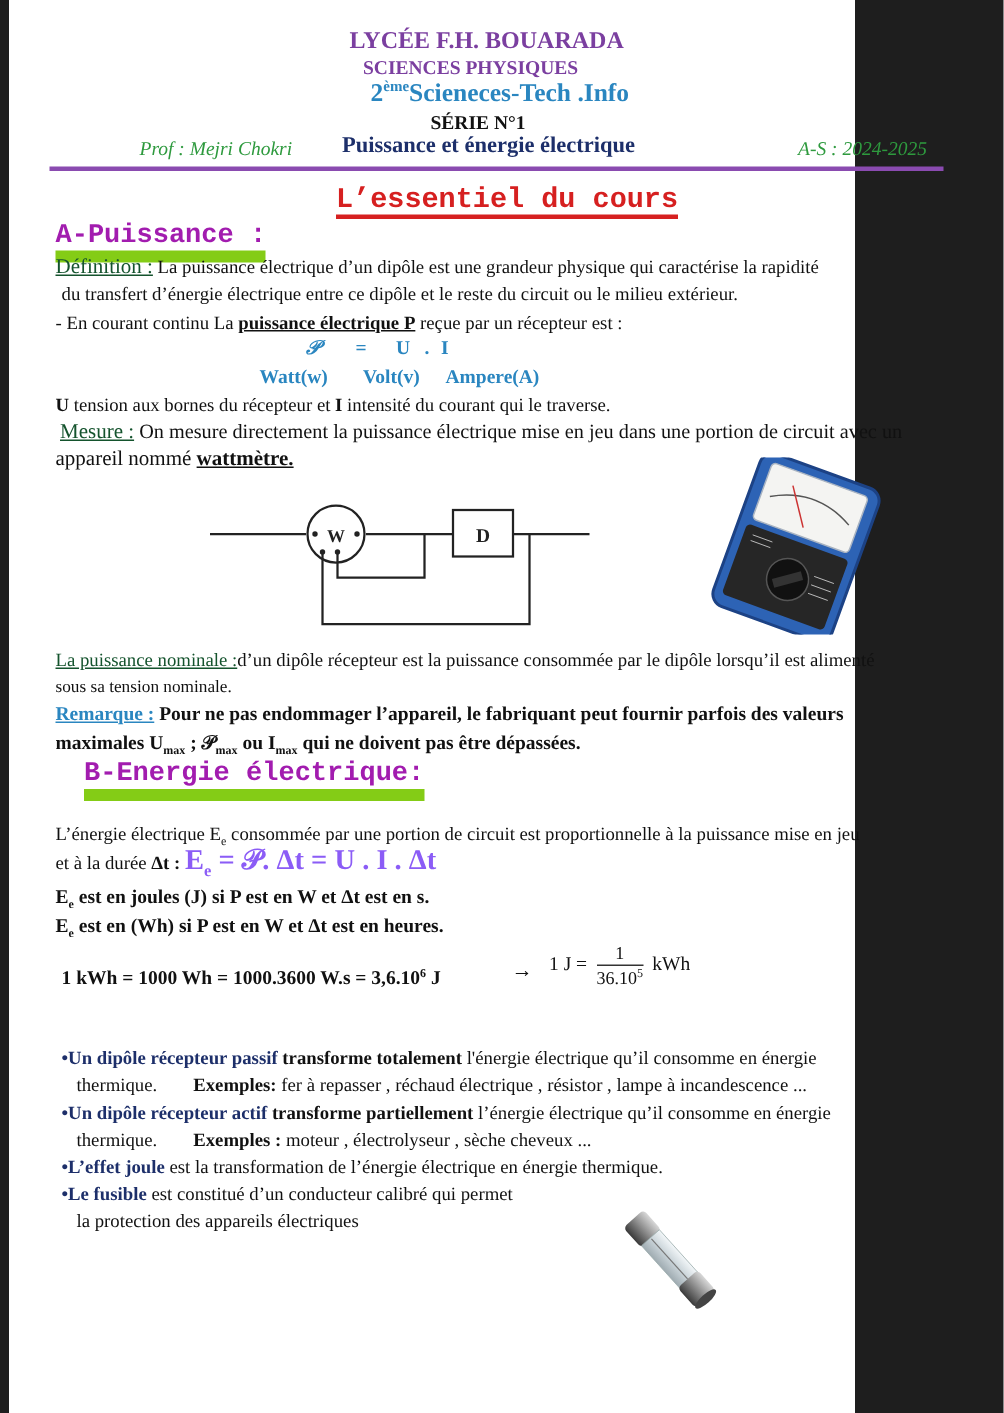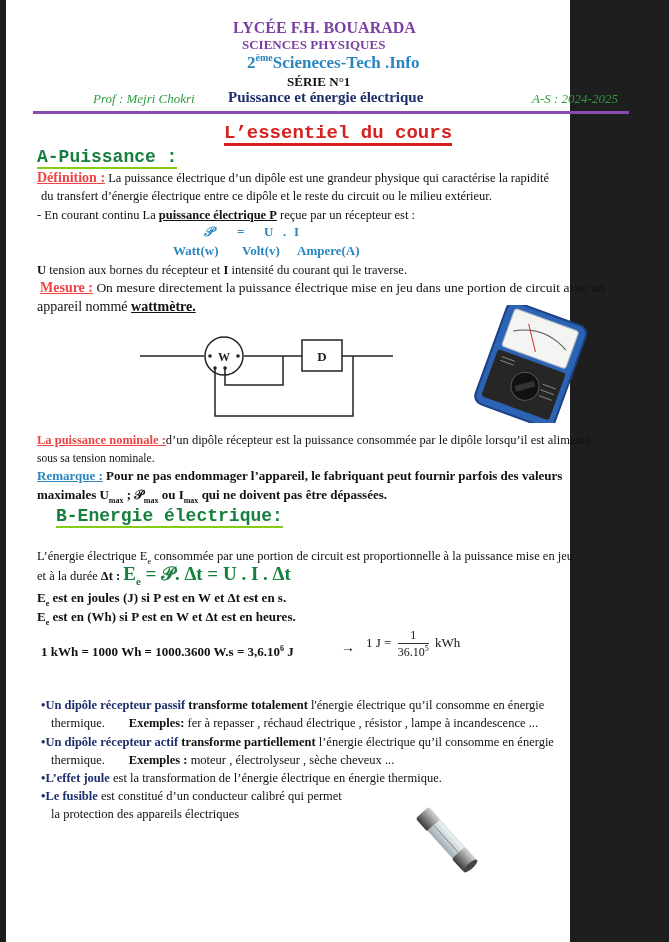--- a/index.html
+++ b/index.html
@@ -22,30 +22,30 @@
   .hdr2 { font-size: 13px; font-weight: bold; }
   .hdr3 { font-size: 17px; font-weight: bold; }
   .hdr4 { font-size: 13px; font-weight: bold; }
   .topic { font-size: 15px; font-weight: bold; color: #1d2f6a; }
   .rule { position: absolute; left: 27px; width: 596px; height: 3px; background: #8a4bb0; top: 111px; }
   .essentiel {
     font-family: "Liberation Mono", monospace; font-weight: bold; font-size: 19px; color: #d62020;
     border-bottom: 3px solid #d62020; padding-bottom: 0px; line-height: 20px;
   }
   .sect {
-    font-family: "Liberation Mono", monospace; font-weight: bold; font-size: 18px; color: #15803d;
-    border-bottom: 2px solid #84cc16; line-height: 20px;
+    font-family: "Liberation Mono", monospace; font-weight: bold; font-size: 18px; color: #a21caf;
+    border-bottom: 8px solid #84cc16; line-height: 20px;
   }
   .txt { font-size: 12.5px; line-height: 16px; }
-  .lbl-green { color: #ef4444; font-weight: bold; text-decoration: underline; font-size: 14px; }
+  .lbl-green { color: #14532d; font-weight: normal; text-decoration: underline; font-size: 14px; }
   .lbl-blue { color: #2a86c0; font-weight: bold; text-decoration: underline; font-size: 13px; }
   .bold { font-weight: bold; }
   .ul { text-decoration: underline; }
   .formula { color: #2a86c0; font-weight: bold; font-size: 13px; }
-  .formula-big { color: #15803d; font-weight: bold; font-size: 19px; }
+  .formula-big { color: #8b5cf6; font-weight: bold; font-size: 19px; }
   .bnavy { color: #1d2f6a; font-weight: bold; }
   sub.s { font-size: 8px; }
   sup.s { font-size: 8px; }
   .frac { display: inline-block; vertical-align: middle; text-align: center; font-size: 12px; margin: 0 3px; }
   .frac .num { display: block; border-bottom: 1px solid #333; padding: 0 2px; }
   .frac .den { display: block; }
 </style>
 </head>
 <body>
 

